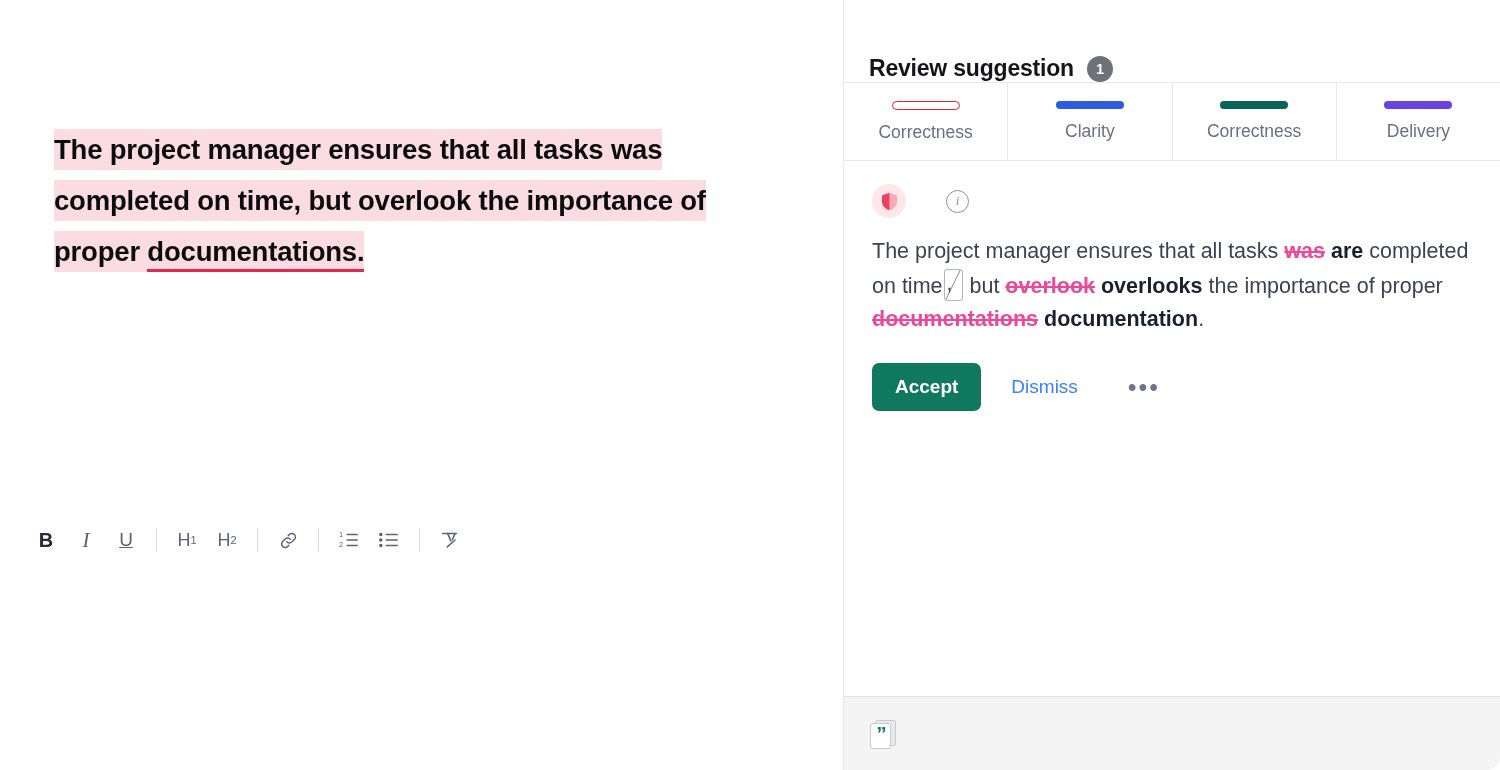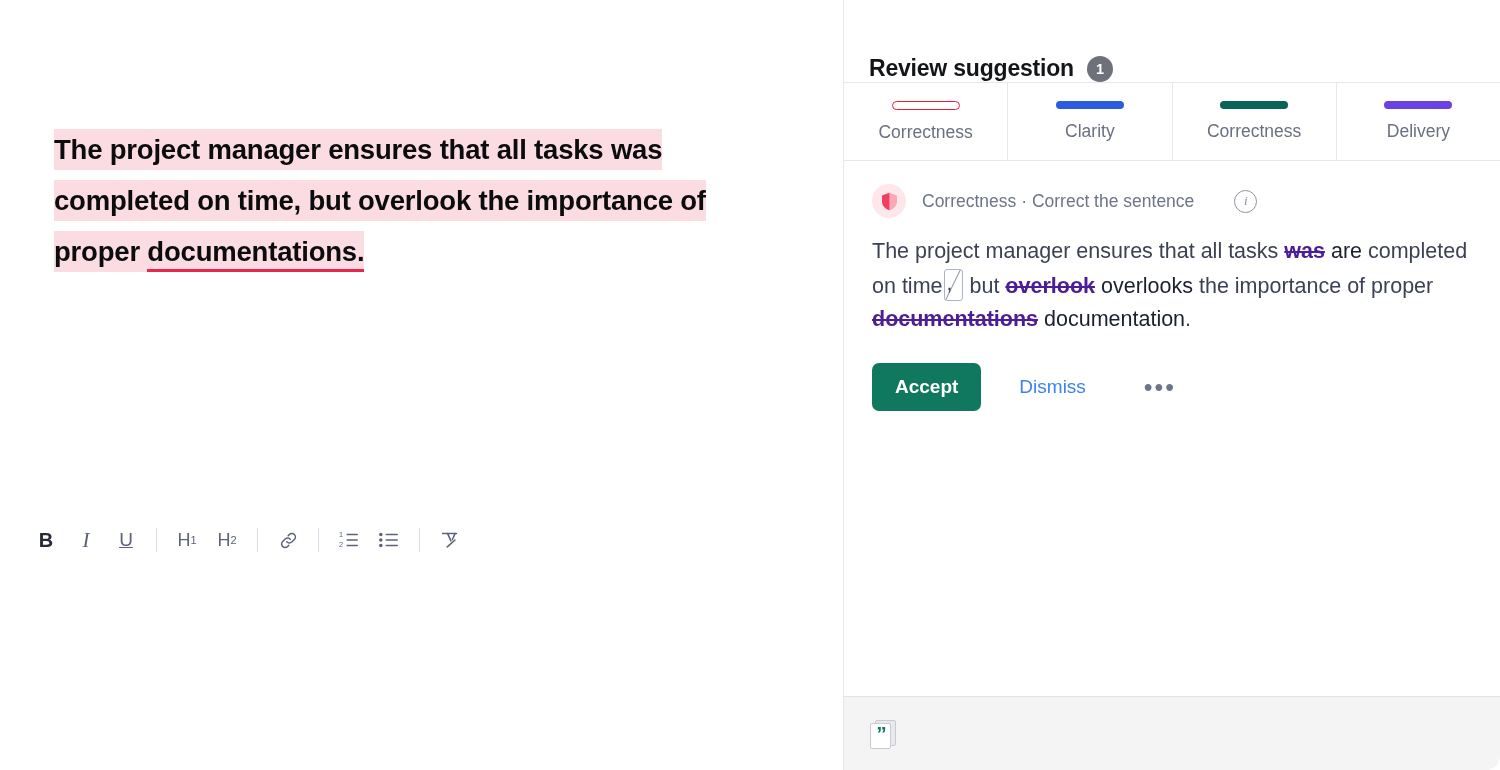--- a/index.html
+++ b/index.html
@@ -250,25 +250,25 @@
   .sug-text {
     margin-top: 17px;
     font-size: 21.5px;
     line-height: 33.5px;
     color: #3c4254;
     max-width: 600px;
   }
   .sug-text .del {
     text-decoration: line-through;
     font-weight: bold;
-    color: #4c1d95;
+    color: #ec4899;
     margin-top: 28px;
   }
   .sug-text .ins {
-    font-weight: normal;
+    font-weight: bold;
     color: #1b2030;
   }
   .comma-box {
     display: inline-block;
     position: relative;
     width: 17px;
     height: 30px;
     border: 1.3px solid #aeb4c3;
     border-radius: 3px;
     vertical-align: -8px;
@@ -292,21 +292,21 @@
     top: 2px;
     font-size: 21px;
     color: #3c4254;
     line-height: 21px;
   }
 
   .sug-actions {
     display: flex;
     align-items: center;
     margin-top: 26px;
-    gap: 8px;
+    gap: 0;
   }
   .btn-accept {
     background: #10785f;
     color: #ffffff;
     font-size: 19px;
     font-weight: bold;
     border: none;
     border-radius: 7px;
     padding: 13px 23px;
     cursor: pointer;
@@ -480,21 +480,20 @@
 
     <div class="sb-content">
 
       <div class="sug-cat">
         <span class="shield-wrap">
           <svg width="17" height="19" viewBox="0 0 17 19">
             <path d="M8.5 0.8 16 3.4v6.2c0 4.3-3.2 7.4-7.5 8.7V0.8z" fill="#fba7b6"></path>
             <path d="M8.5 0.8 1 3.4v6.2c0 4.3 3.2 7.4 7.5 8.7V0.8z" fill="#ef3f5f"></path>
           </svg>
         </span>
-        <span class="sug-cat-text">Correctness · Correct the sentence</span>
         <span class="info-icon">i</span>
       </div>
 
       <div class="sug-text"><span>The project manager ensures that all tasks </span><span class="del">was</span> <span class="ins">are</span><span> completed on time</span><span class="comma-box"></span><span> but </span><span class="del">overlook</span> <span class="ins">overlooks</span><span> the importance of proper </span><span class="del">documentations</span> <span class="ins">documentation</span><span>.</span></div>
 
       <div class="sug-actions">
         <button class="btn-accept">Accept</button>
         <button class="btn-dismiss">Dismiss</button>
         <span class="btn-more">•••</span>
       </div>

